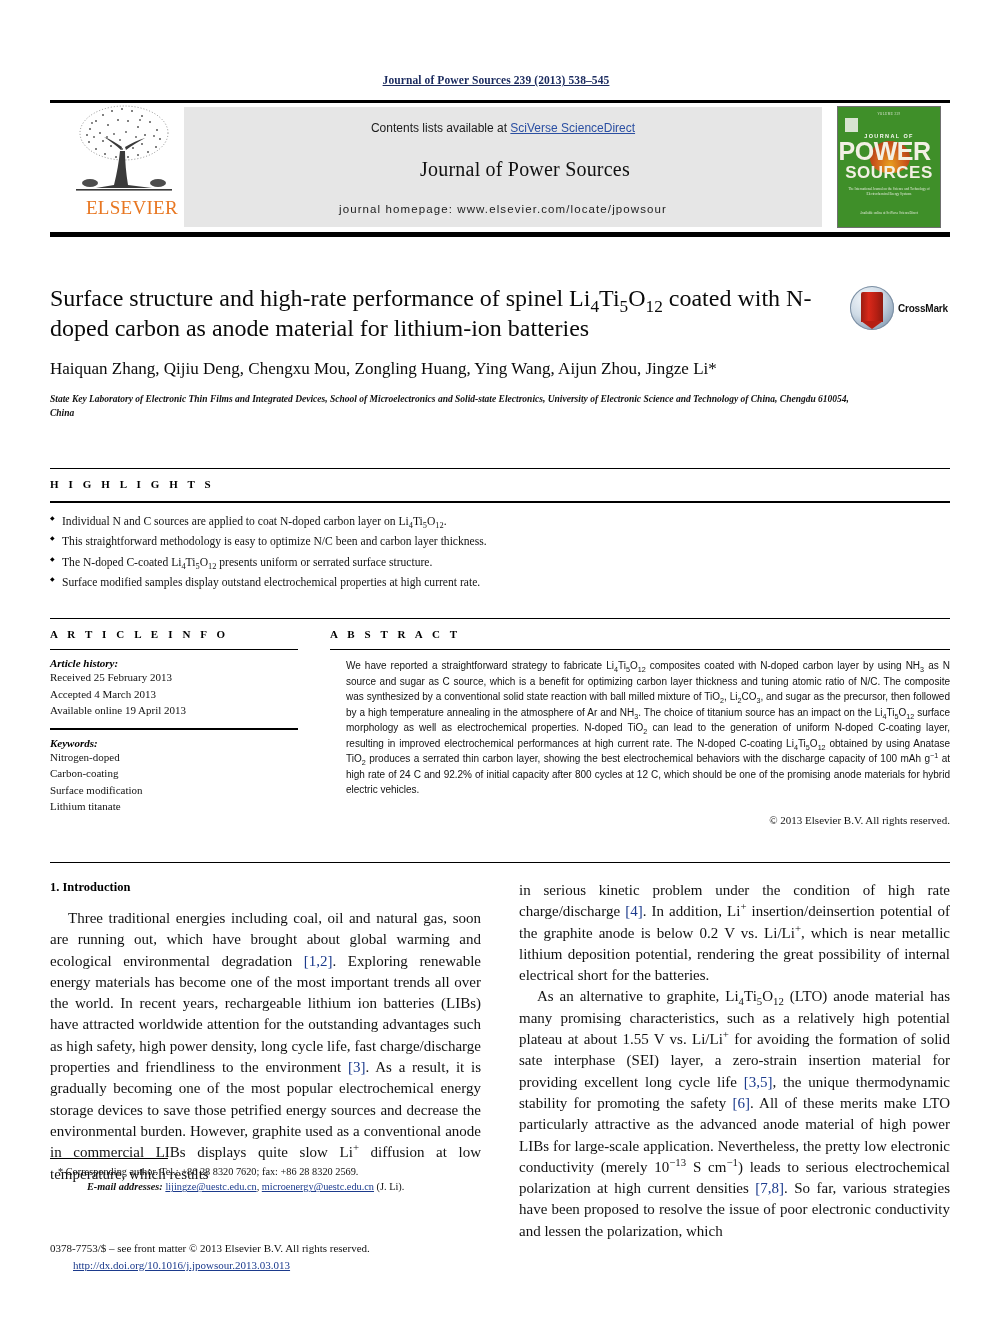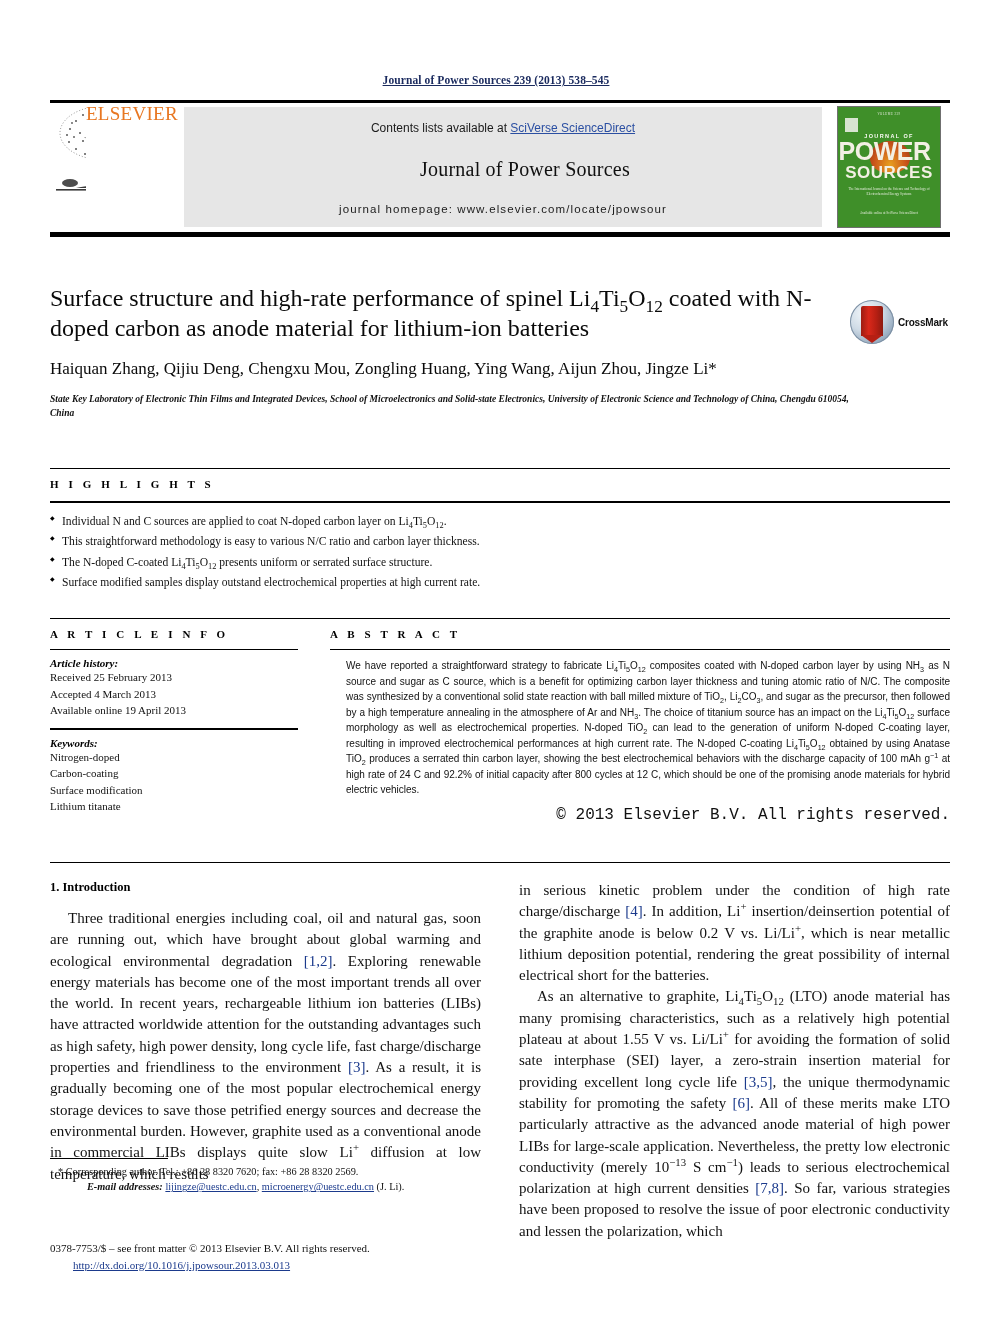--- a/index.html
+++ b/index.html
@@ -57,24 +57,24 @@
   }
   .masthead-body {
     display: flex;
     align-items: stretch;
     height: 128px;
   }
   .elsevier-logo {
     width: 128px;
     flex: 0 0 128px;
     display: flex;
-    flex-direction: row;
-    align-items: flex-start;
+    flex-direction: column;
+    align-items: flex-end;
     justify-content: flex-end;
-    padding-bottom: 3px;
+    padding-bottom: 14px;
     box-sizing: border-box;
   }
   .elsevier-tree {
     width: 108px;
     height: 96px;
     position: relative;
     overflow: hidden;
   }
   .elsevier-word {
     font-family: "Liberation Serif", serif;
@@ -236,21 +236,21 @@
     font-family: "Liberation Serif", serif;
     font-style: italic;
     font-weight: bold;
     font-size: 9.5px;
     line-height: 1.45;
     color: #111;
   }
   .crossmark {
     position: absolute;
     right: 0;
-    top: 15px;
+    top: 1px;
     width: 100px;
     height: 48px;
     display: flex;
     align-items: center;
     gap: 4px;
   }
   .crossmark-badge {
     width: 44px;
     height: 44px;
     border-radius: 50%;
@@ -366,25 +366,25 @@
   }
   .abs-text {
     font-family: Liberation Sans, sans-serif;
     font-size: 10px;
     line-height: 1.55;
     color: #111;
     text-align: justify;
     margin-left: 16px;
   }
   .abs-copyright {
-    font-family: Liberation Mono, monospace;
-    font-size: 16px;
+    font-family: Liberation Serif, serif;
+    font-size: 11px;
     color: #111;
     text-align: right;
-    margin-top: 8px;
+    margin-top: 16px;
   }
 
   
   .body-cols {
     position: absolute;
     left: 50px;
     top: 880px;
     width: 900px;
     display: flex;
     gap: 38px;
@@ -566,21 +566,21 @@
     </div>
   </div>
 
   <div class="hr-thin" style="top:468px"></div>
 
   <div class="highlights">
     <div class="sec-caps">H I G H L I G H T S</div>
     <div style="height:2px;background:#000;margin:11px 0 9px 0;"></div>
     <ul class="hl-list">
       <li>Individual N and C sources are applied to coat N-doped carbon layer on Li<sub>4</sub>Ti<sub>5</sub>O<sub>12</sub>.</li>
-      <li>This straightforward methodology is easy to various N/C ratio and carbon layer thickness.</li>
+      <li>This straightforward methodology is easy to optimize N/C been and carbon layer thickness.</li>
       <li>The N-doped C-coated Li<sub>4</sub>Ti<sub>5</sub>O<sub>12</sub> presents uniform or serrated surface structure.</li>
       <li>Surface modified samples display outstand electrochemical properties at high current rate.</li>
     </ul>
   </div>
 
   <div class="hr-thin" style="top:618px"></div>
 
   <div class="info-col">
     <div class="sec-caps">A R T I C L E   I N F O</div>
     <div class="info-rule"></div>

